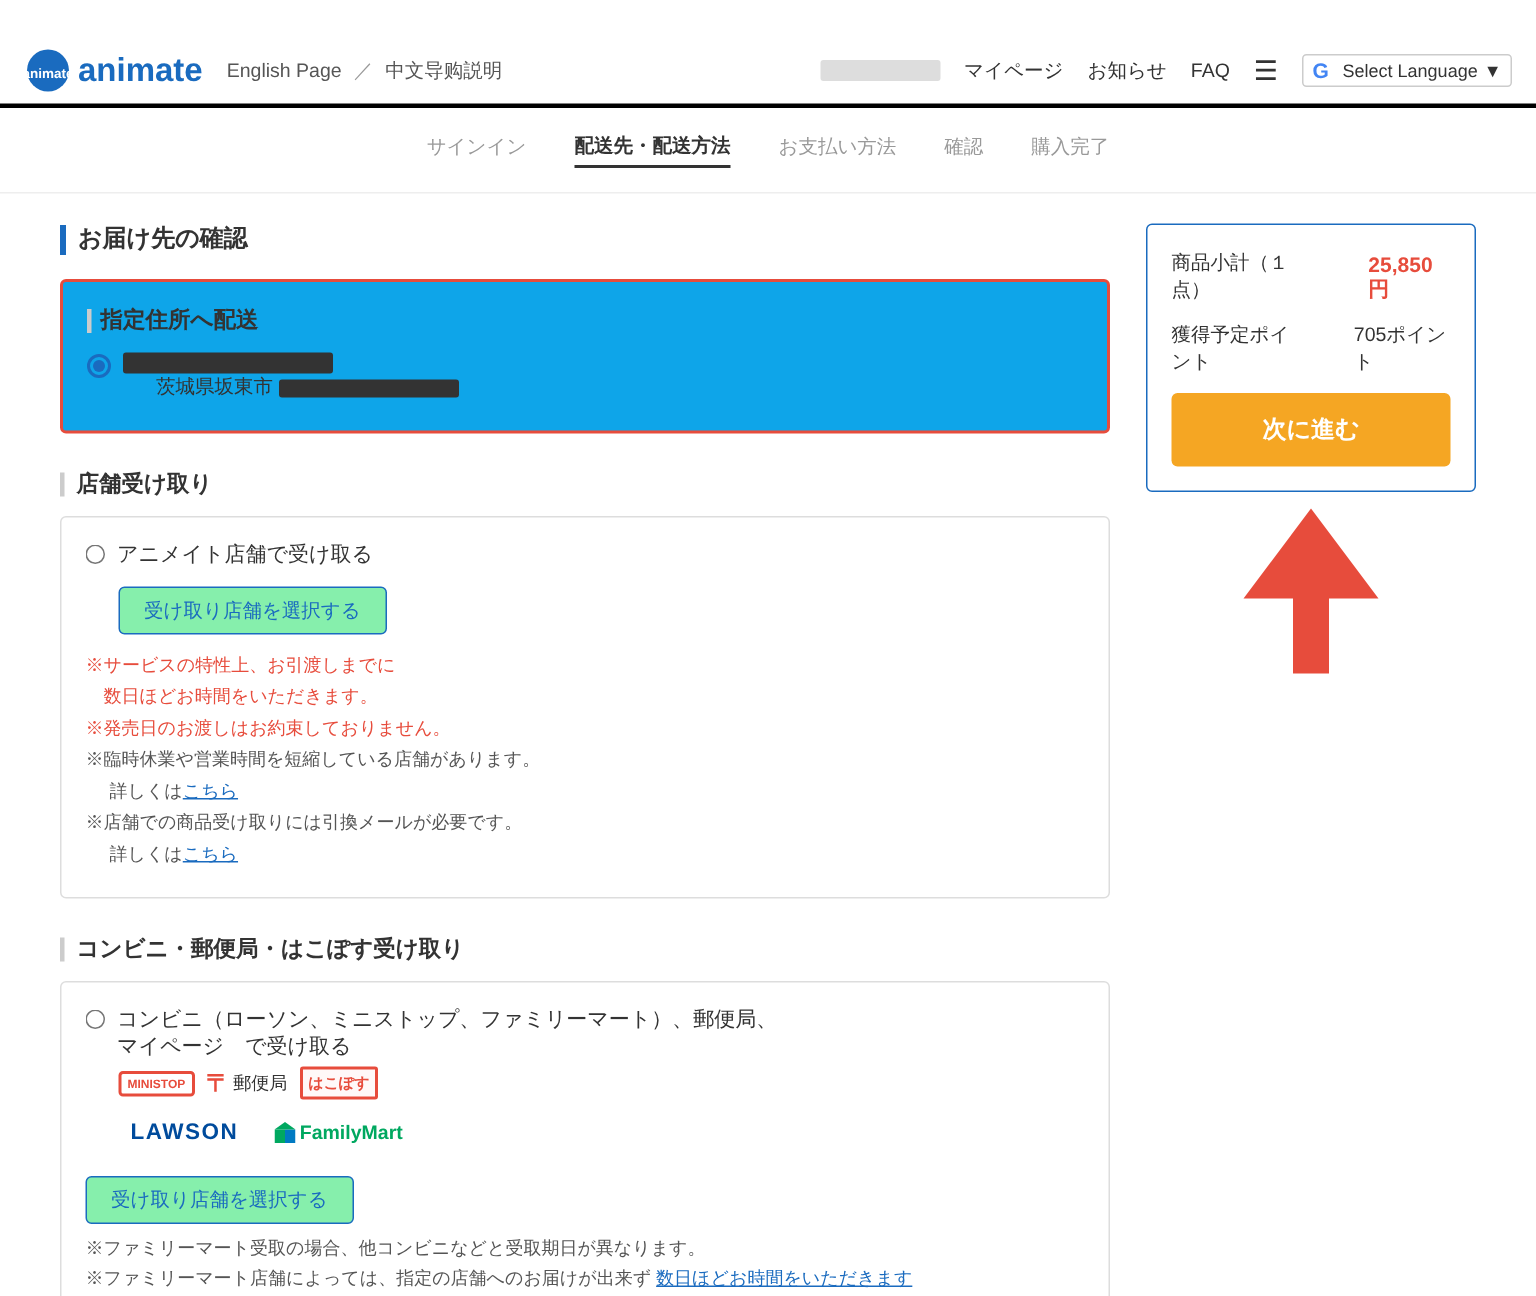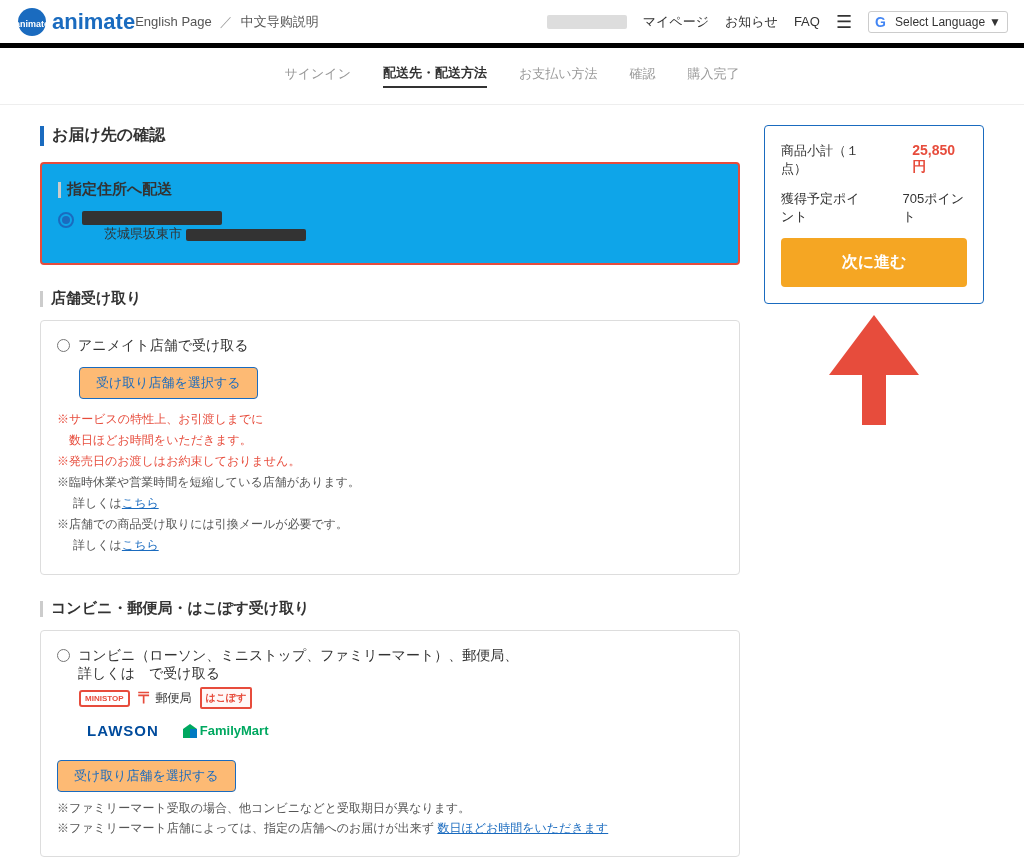--- a/index.html
+++ b/index.html
@@ -3,22 +3,24 @@
   <meta charset="utf-8">
   <style>
     * { box-sizing: border-box; margin: 0; padding: 0; }
     body { font-family: 'Helvetica Neue', Arial, sans-serif; font-size: 14px; color: #333; background: #fff; }
 
     
     .header {
       display: flex;
       align-items: center;
       padding: 8px 16px;
-      border-bottom: 5px solid #000000;
+      border-bottom: 3px solid #000000;
+      gap: 16px;
       height: 48px;
+      margin-top: 24px;
     }
     .header-logo {
       display: flex;
       align-items: center;
       font-size: 22px;
       font-weight: bold;
       color: #1a6bbf;
       gap: 4px;
     }
     .logo-icon {
@@ -187,21 +189,21 @@
     .radio-row {
       display: flex;
       align-items: flex-start;
       gap: 8px;
       margin-bottom: 8px;
     }
     .radio-row input[type="radio"] { margin-top: 2px; }
     .select-store-btn {
       border: 1px solid #1a6bbf;
       color: #1a6bbf;
-      background: #fdba74;
+      background: #86efac;
       padding: 6px 16px;
       border-radius: 4px;
       font-size: 13px;
       cursor: pointer;
       margin-left: 22px;
       margin-top: 4px;
       display: inline-block;
     }
     .notice-text {
       font-size: 12px;
@@ -270,21 +272,21 @@
 
     
     .order-summary {
       border: 1px solid #1a6bbf;
       border-radius: 4px;
       padding: 16px;
     }
     .summary-row {
       display: flex;
       justify-content: space-between;
-      align-items: flex-start;
+      align-items: flex-end;
       margin-bottom: 12px;
       gap: 31px;
     }
     .summary-label { font-size: 13px; color: #333; }
     .summary-value { font-size: 14px; color: #e74c3c; font-weight: bold; }
     .summary-points { font-size: 13px; color: #333; }
     .next-btn {
       display: block;
       width: 100%;
       background: #f5a623;
@@ -442,21 +444,21 @@
     <div class="convenience-section">
       <div class="sub-section-title">
         <div class="option-header-bar"></div>
         <span>コンビニ・郵便局・はこぽす受け取り</span>
       </div>
       <div class="pickup-card">
         <div class="radio-row">
           <input type="radio" name="pickup" style="">
           <div>
             <div>コンビニ（ローソン、ミニストップ、ファミリーマート）、郵便局、</div>
-            <div>詳しくは　で受け取る</div>
+            <div>マイページ　で受け取る</div>
           </div>
         </div>
         
         
         <div class="brand-logos" style="margin-top:-4px;">
           <div class="brand-logo mini-stop">
             <div style="font-size:8px; font-weight:900;">MINI</div>
             <div style="font-size:8px; font-weight:900;">STOP</div>
           </div>
           <div class="jp-post">

